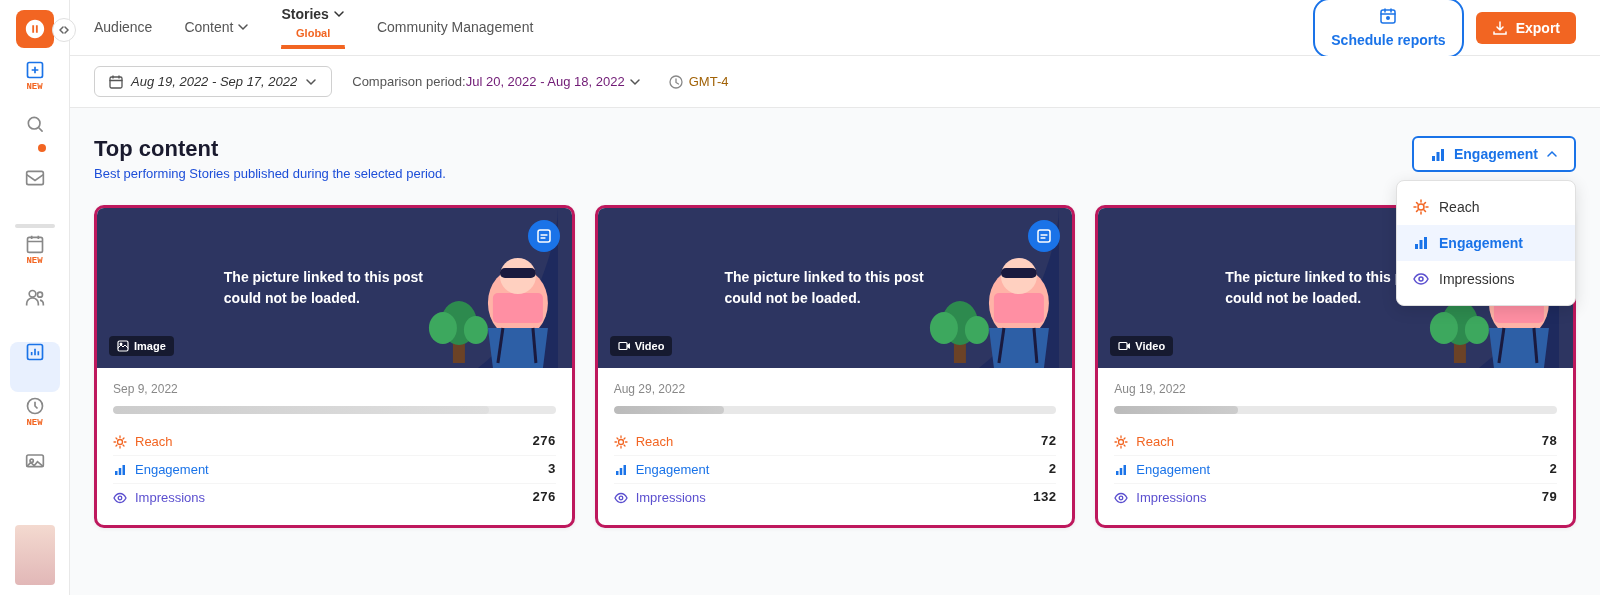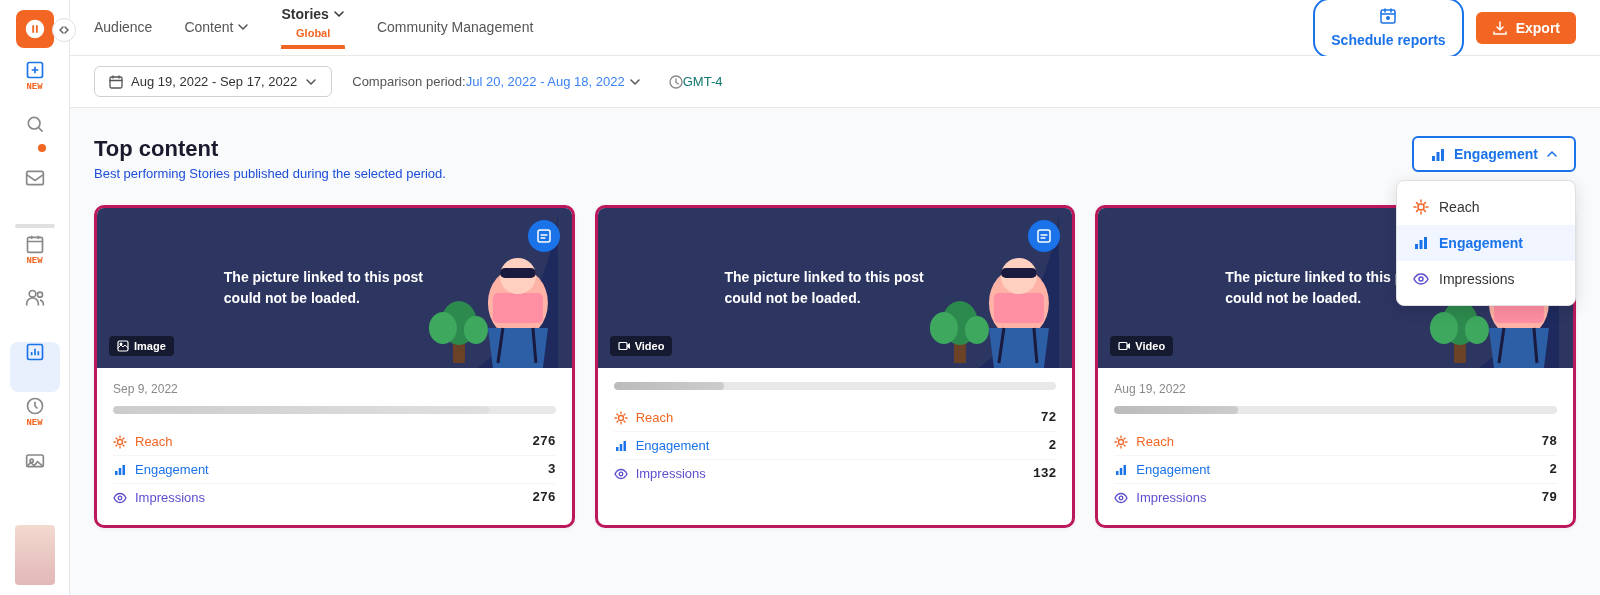--- a/index.html
+++ b/index.html
@@ -28,24 +28,24 @@
     .top-nav { height: 56px; background: #fff; border-bottom: 1px solid #e8e8e8; display: flex; align-items: center; padding: 0 24px; gap: 32px; justify-content: space-between; }
     .nav-items { display: flex; align-items: center; gap: 32px; }
     .nav-item { font-size: 14px; color: #555; cursor: pointer; padding: 0 0; border-bottom: 2px solid transparent; display: flex; align-items: center; gap: 4px; }
     .nav-item.active { color: #333; font-weight: 600; border-bottom: 2px solid #f26522; }
     .nav-actions { display: flex; align-items: center; gap: 12px; }
     .btn-schedule { display: flex; align-items: center; gap: 8px; padding: 8px 16px; border: 2px solid #1a73e8; border-radius: 16px; color: #1a73e8; font-size: 14px; font-weight: 600; cursor: pointer; background: #fff; flex-direction: column; }
     .btn-export { display: flex; align-items: center; gap: 8px; padding: 8px 16px; border: none; border-radius: 6px; color: #fff; font-size: 14px; font-weight: 600; cursor: pointer; background: #f26522; }
 
     
     .filter-bar { height: 52px; background: #fff; border-bottom: 1px solid #e8e8e8; display: flex; align-items: center; padding: 0 24px; gap: 20px; }
-    .date-picker { display: flex; align-items: center; gap: 8px; padding: 7px 14px; border: 1px solid #d0d0d0; border-radius: 6px; font-size: 13px; color: #333; cursor: pointer; background: #fff; }
+    .date-picker { display: flex; align-items: center; gap: 8px; padding: 7px 14px; border: 1px solid #d0d0d0; border-radius: 6px; font-size: 13px; color: #333; cursor: pointer; background: #fff; font-style: italic; }
     .comparison-period { font-size: 13px; color: #555; display: flex; align-items: center; gap: 0; }
-    .comparison-period span.link { color: #3b82f6; cursor: pointer; display: flex; align-items: center; gap: 4px; }
-    .timezone { display: flex; align-items: center; font-size: 13px; color: #0f766e; margin-left: 8px; }
+    .comparison-period span.link { color: #701a75; cursor: pointer; display: flex; align-items: center; gap: 4px; }
+    .timezone { display: flex; align-items: center; gap: 6px; font-size: 13px; color: #a16207; margin-left: 8px; }
 
     
     .content { flex: 1; padding: 28px 24px; overflow: hidden; position: relative; }
     .section-title { font-size: 22px; font-weight: 700; color: #1a1a2e; margin-bottom: 4px; }
     .section-subtitle { font-size: 13px; color: #1d4ed8; margin-bottom: 24px; }
 
     
     .engagement-dropdown-wrapper { position: absolute; top: 28px; right: 24px; }
     .engagement-btn { display: flex; align-items: center; gap: 8px; padding: 8px 16px; border: 2px solid #1a73e8; border-radius: 6px; color: #1a73e8; font-size: 14px; font-weight: 600; cursor: pointer; background: #fff; }
     .dropdown-menu { position: absolute; top: 44px; right: 0; background: #fff; border: 1px solid #e0e0e0; border-radius: 8px; box-shadow: 0 4px 16px rgba(0,0,0,0.12); min-width: 180px; z-index: 100; padding: 8px 0; }
@@ -386,20 +386,21 @@
             </div>
             <div class="card-type-badge">
               <svg width="12" height="12" viewBox="0 0 12 12" fill="none">
                   <rect x="1" y="2.5" width="8" height="7" rx="1" stroke="white" stroke-width="1.2"></rect>
                   <path d="M9 5l3-2v6l-3-2z" fill="white"></path>
                 </svg>
               <span>Video</span>
             </div>
           </div>
           <div class="card-body">
+            <div class="card-date">Aug 29, 2022</div>
             <div class="card-metrics-bar">
               <div class="card-metrics-fill" style="width:25%;"></div>
             </div>
             <div class="card-metric">
               <div class="card-metric-left">
                 <svg width="14" height="14" viewBox="0 0 14 14" fill="none">
                   <circle cx="7" cy="7" r="2.5" stroke="#f26522" stroke-width="1.3"></circle>
                   <path d="M7 1v1.5M7 11.5v1.5M1 7h1.5M11.5 7H13M3 3l1 1M10 10l1 1M3 11l1-1M10 4l1-1" stroke="#f26522" stroke-width="1.3" stroke-linecap="round"></path>
                 </svg>
                 <span class="color-reach">Reach</span>

